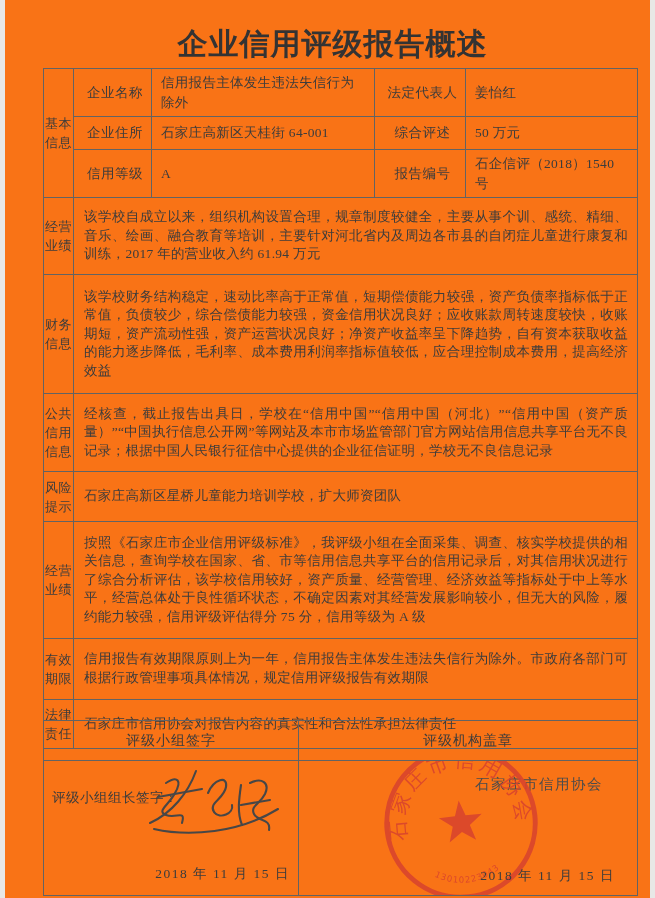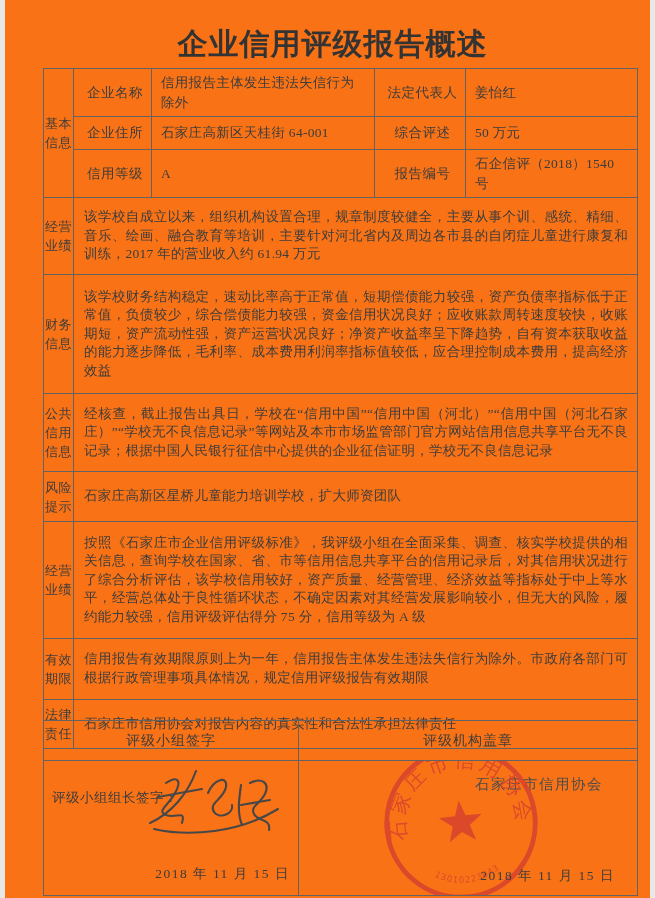--- a/index.html
+++ b/index.html
@@ -89,21 +89,21 @@
       <tr class="rs0">
         <td class="sec">经营业绩</td>
         <td class="txt" colspan="4">该学校自成立以来，组织机构设置合理，规章制度较健全，主要从事个训、感统、精细、音乐、绘画、融合教育等培训，主要针对河北省内及周边各市县的自闭症儿童进行康复和训练，2017 年的营业收入约 61.94 万元</td>
       </tr>
       <tr class="rs1">
         <td class="sec">财务信息</td>
         <td class="txt" colspan="4">该学校财务结构稳定，速动比率高于正常值，短期偿债能力较强，资产负债率指标低于正常值，负债较少，综合偿债能力较强，资金信用状况良好；应收账款周转速度较快，收账期短，资产流动性强，资产运营状况良好；净资产收益率呈下降趋势，自有资本获取收益的能力逐步降低，毛利率、成本费用利润率指标值较低，应合理控制成本费用，提高经济效益</td>
       </tr>
       <tr class="rs2">
         <td class="sec">公共信用信息</td>
-        <td class="txt" colspan="4">经核查，截止报告出具日，学校在“信用中国”“信用中国（河北）”“信用中国（河北石家庄）”“学校无不良信息记录”等网站及本市市场监管部门官方网站信用信息共享平台无不良记录；根据中国人民银行征信中心提供的企业征信证明，学校无不良信息记录</td>
+        <td class="txt" colspan="4">经核查，截止报告出具日，学校在“信用中国”“信用中国（河北）”“信用中国（资产质量）”“中国执行信息公开网”等网站及本市市场监管部门官方网站信用信息共享平台无不良记录；根据中国人民银行征信中心提供的企业征信证明，学校无不良信息记录</td>
       </tr>
       <tr class="rs3">
         <td class="sec">风险提示</td>
         <td class="txt" colspan="4">石家庄高新区星桥儿童能力培训学校，扩大师资团队</td>
       </tr>
       <tr class="rs4">
         <td class="sec">经营业绩</td>
         <td class="txt" colspan="4">按照《石家庄市企业信用评级标准》，我评级小组在全面采集、调查、核实学校提供的相关信息，查询学校在国家、省、市等信用信息共享平台的信用记录后，对其信用状况进行了综合分析评估，该学校信用较好，资产质量、经营管理、经济效益等指标处于中上等水平，经营总体处于良性循环状态，不确定因素对其经营发展影响较小，但无大的风险，履约能力较强，信用评级评估得分 75 分，信用等级为 A 级</td>
       </tr>
       <tr class="rs5">

